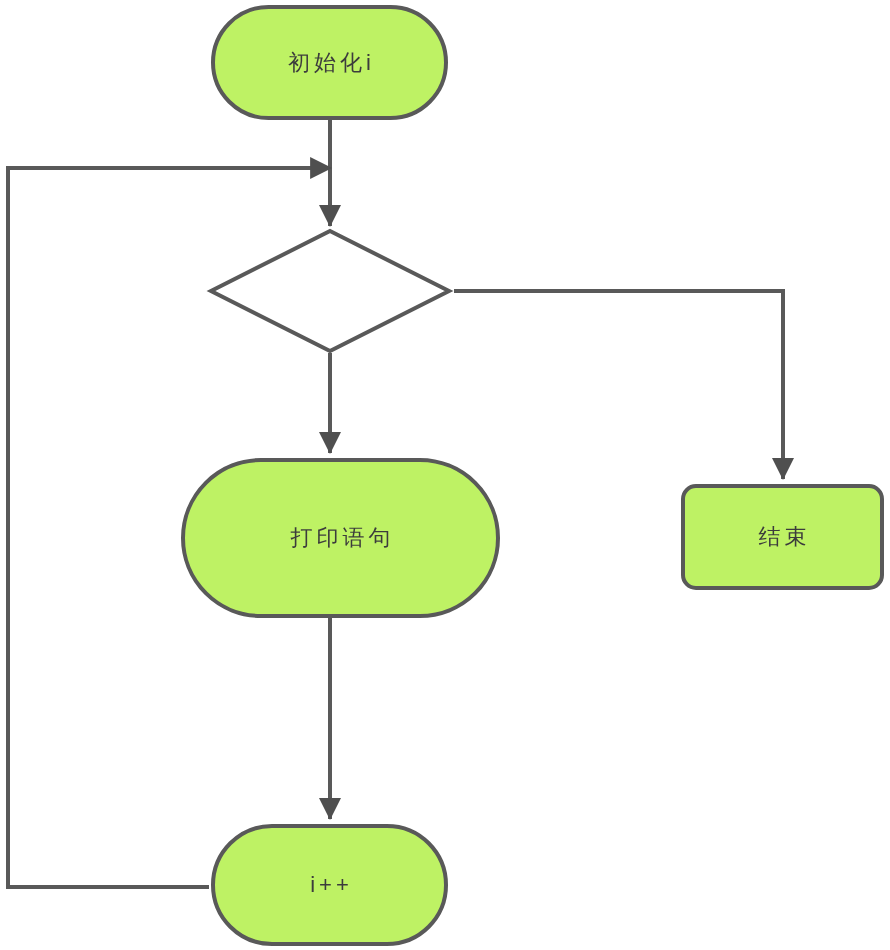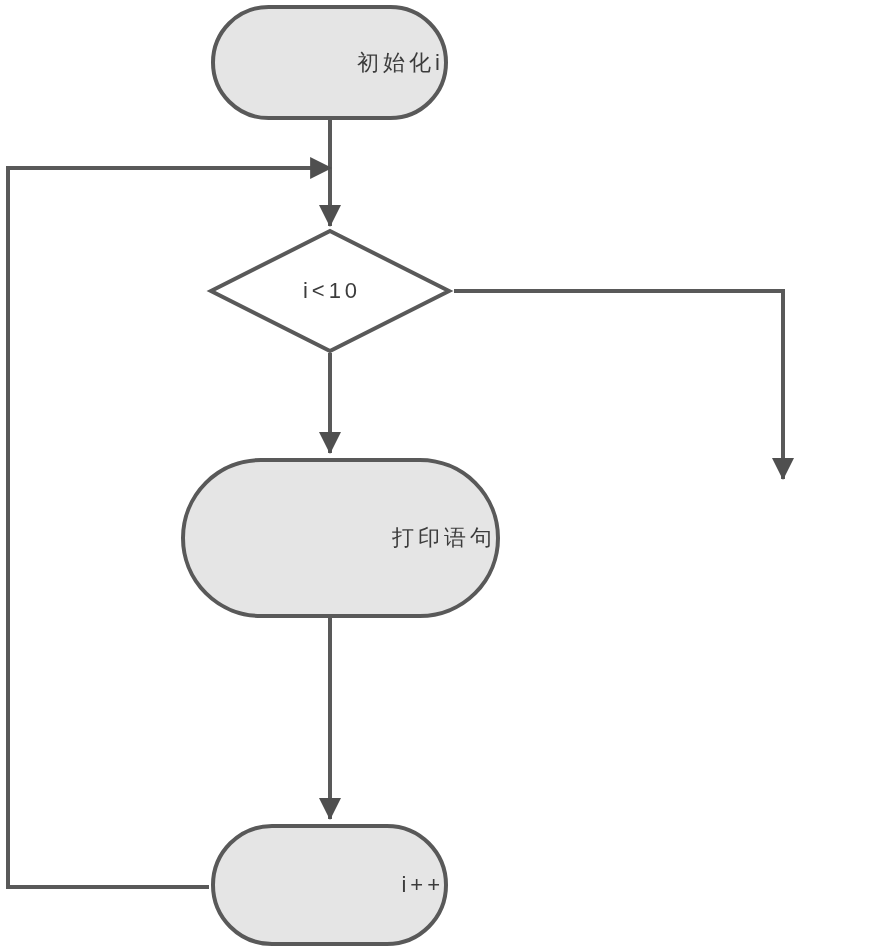--- a/index.html
+++ b/index.html
@@ -28,25 +28,25 @@
     stroke-width: 4;
   }
   .shape-diamond {
     fill: #ffffff;
     stroke: #595959;
     stroke-width: 4;
   }
   .node {
     position: absolute;
     box-sizing: border-box;
-    background: #e5e5e5;
+    background: #bef264;
     border: 4px solid #595959;
     display: flex;
     align-items: center;
-    justify-content: flex-end;
+    justify-content: center;
   }
   .node-label, .diamond-label-box span {
     color: #3c3c3c;
     font-size: 22px;
     letter-spacing: 4px;
     text-indent: 4px;
     white-space: nowrap;
   }
   .node-start     { left: 211px; top: 5px;   width: 237px; height: 115px; border-radius: 58px; }
   .node-print     { left: 181px; top: 458px; width: 319px; height: 160px; border-radius: 80px; }
@@ -83,26 +83,26 @@
 
     <path class="edge" d="M330,618 L330,819" marker-end="url(#arrowhead)"></path>
 
     <polygon class="shape-diamond" points="330,231 449,291 330,351 211,291"></polygon>
   </svg>
 
   <div class="node node-start">
     <span class="node-label">初始化i</span>
   </div>
 
-  <div class="diamond-label-box">
-    <span>i&lt;10</span>
-  </div>
 
   <div class="node node-print">
     <span class="node-label">打印语句</span>
   </div>
 
+  <div class="node node-end">
+    <span class="node-label">结束</span>
+  </div>
 
   <div class="node node-increment">
     <span class="node-label">i++</span>
   </div>
 
 </div>
 
 </body></html>

